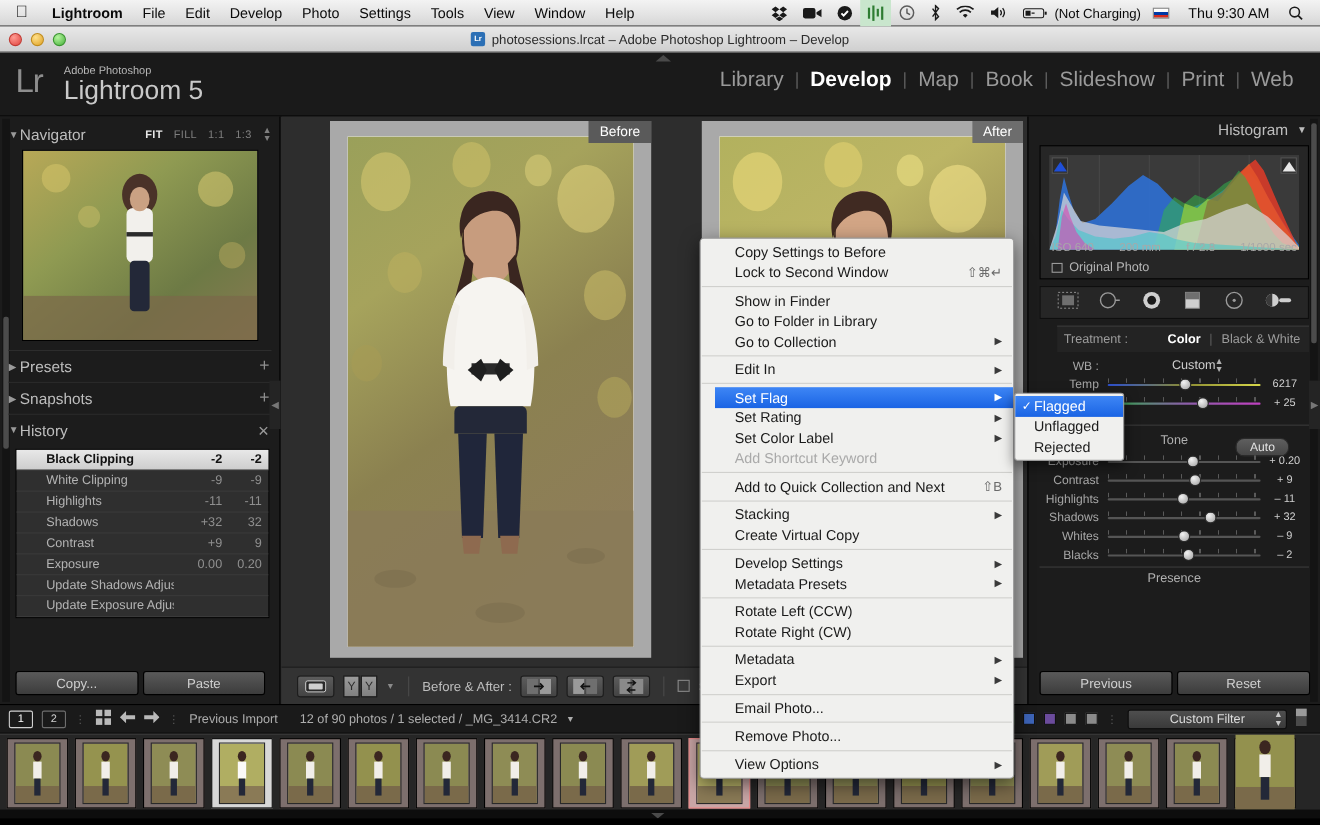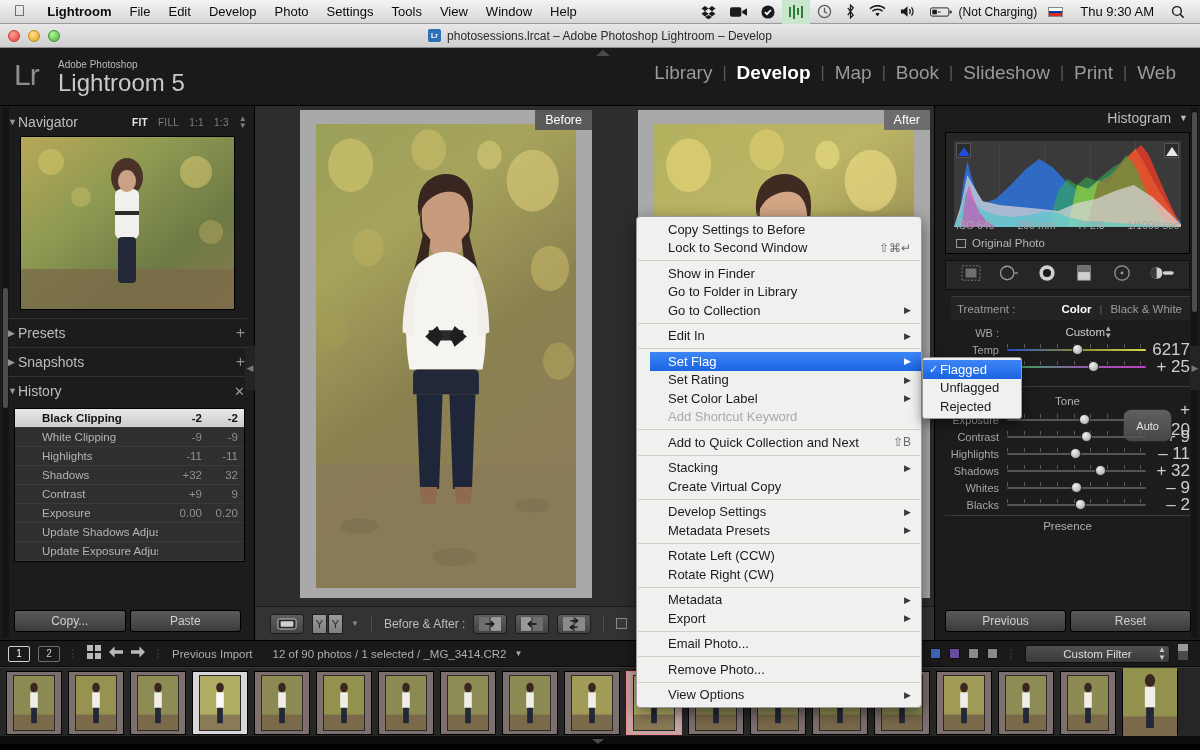--- a/index.html
+++ b/index.html
@@ -144,44 +144,44 @@
   .exif { position:absolute; bottom: 22px; left: 10px; right: 10px; display:flex;
           justify-content: space-between; color:#a8a8a8; font-size: 10.5px; text-align: center; }
   .origphoto { position:absolute; bottom: 4px; left: 10px; display:flex; align-items:center;
                gap:6px; color:#b6b6b6; font-size: 11.5px; }
   .origbox { width:10px; height:9px; border:1px solid #9a9a9a; display:inline-block; }
 
   .toolstrip { margin: 6px 10px 0 10px; height: 30px; background:#262626; border:1px solid #0e0e0e;
                display:flex; align-items:center; justify-content: space-around; padding: 0 6px; }
   .ts-ic { color:#8f8f8f; }
 
-  .treat { margin: 6px 10px 0 16px; height: 24px; background:#232323; border-top:1px solid #3a3a3a;
+  .treat { margin: 6px 10px 0 26px; height: 24px; background:#232323; border-top:1px solid #3a3a3a;
            display:flex; align-items:center; font-size: 11.5px; color:#9c9c9c; }
   .treat .lbl { padding-left: 6px; }
   .treat .opt { margin-left: auto; display:flex; align-items:center; gap:8px; padding-right: 8px; }
   .treat .opt .sel { color:#ffffff; font-weight:bold; }
   .treat .opt .bar { color:#5f5f5f; }
 
   .wbsec { margin: 0 10px; padding-top: 4px; position:relative; height: 62px; }
   .wbrow { display:flex; align-items:center; height: 17px; font-size: 11px; color:#a6a6a6; }
   .wbrow .nm { width: 62px; text-align:right; padding-right: 8px; }
-  .wbrow .val { width: 44px; text-align:right; color:#cfcfcf; font-size: 17px; }
+  .wbrow .val { width: 44px; text-align:center; color:#cfcfcf; font-size: 10px; }
   .slider { position:relative; flex:1; height: 14px; }
   .strack { position:absolute; left:0; right:0; top:6px; height: 2px; background:#555; border-radius:1px; }
   .strack.temp { background: linear-gradient(to right,#2b4fd0,#8a8a33,#d8d84a); }
   .strack.tint { background: linear-gradient(to right,#2fae4a,#8a5fa8,#c040c0); }
   .sknob { position:absolute; top: 1px; width: 11px; height: 11px; border-radius:50%;
            background: radial-gradient(circle at 35% 30%,#f2f2f2,#9d9d9d); border:1px solid #2a2a2a; }
   .ticks { position:absolute; left:0; right:0; top:1px; height:4px;
            background-image: repeating-linear-gradient(to right,#5a5a5a 0 1px,transparent 1px 12%); }
 
   .tonesec { margin: 4px 10px 0 10px; border-top:1px solid #3a3a3a; padding-top: 4px; }
   .tonehdr { display:flex; align-items:center; justify-content:center; position:relative; height: 20px; }
   .tonehdr .t { color:#b0b0b0; font-size: 11.5px; }
-  .autobtn { position:absolute; right: 18px; top: 18px; height: 33px; padding: 0 12px; border-radius: 8px;
+  .autobtn { position:absolute; right: 18px; top: 7px; height: 17px; padding: 0 12px; border-radius: 8px;
              background: linear-gradient(to bottom,#5f5f5f,#464646); color:#e2e2e2; font-size: 11px;
              display:flex; align-items:center; border:1px solid #2a2a2a; }
   .presence { margin: 2px 10px 0 10px; border-top:1px solid #3a3a3a; text-align:center;
               color:#b0b0b0; font-size: 11.5px; padding-top: 4px; }
 
   .prevreset { position:absolute; left: 10px; bottom: 8px; width: 246px; display:flex; gap: 4px; }
 
   .rp-scroll { position:absolute; right: 2px; top: 2px; width: 7px; height: 530px; background:#141414; }
   .rp-scroll i { position:absolute; left:1px; top: 4px; width:5px; height: 200px; background:#4c4c4c; border-radius:2px; }
   .lp-scroll { position:absolute; left: 2px; top: 2px; width: 7px; height: 530px; background:#141414; }

